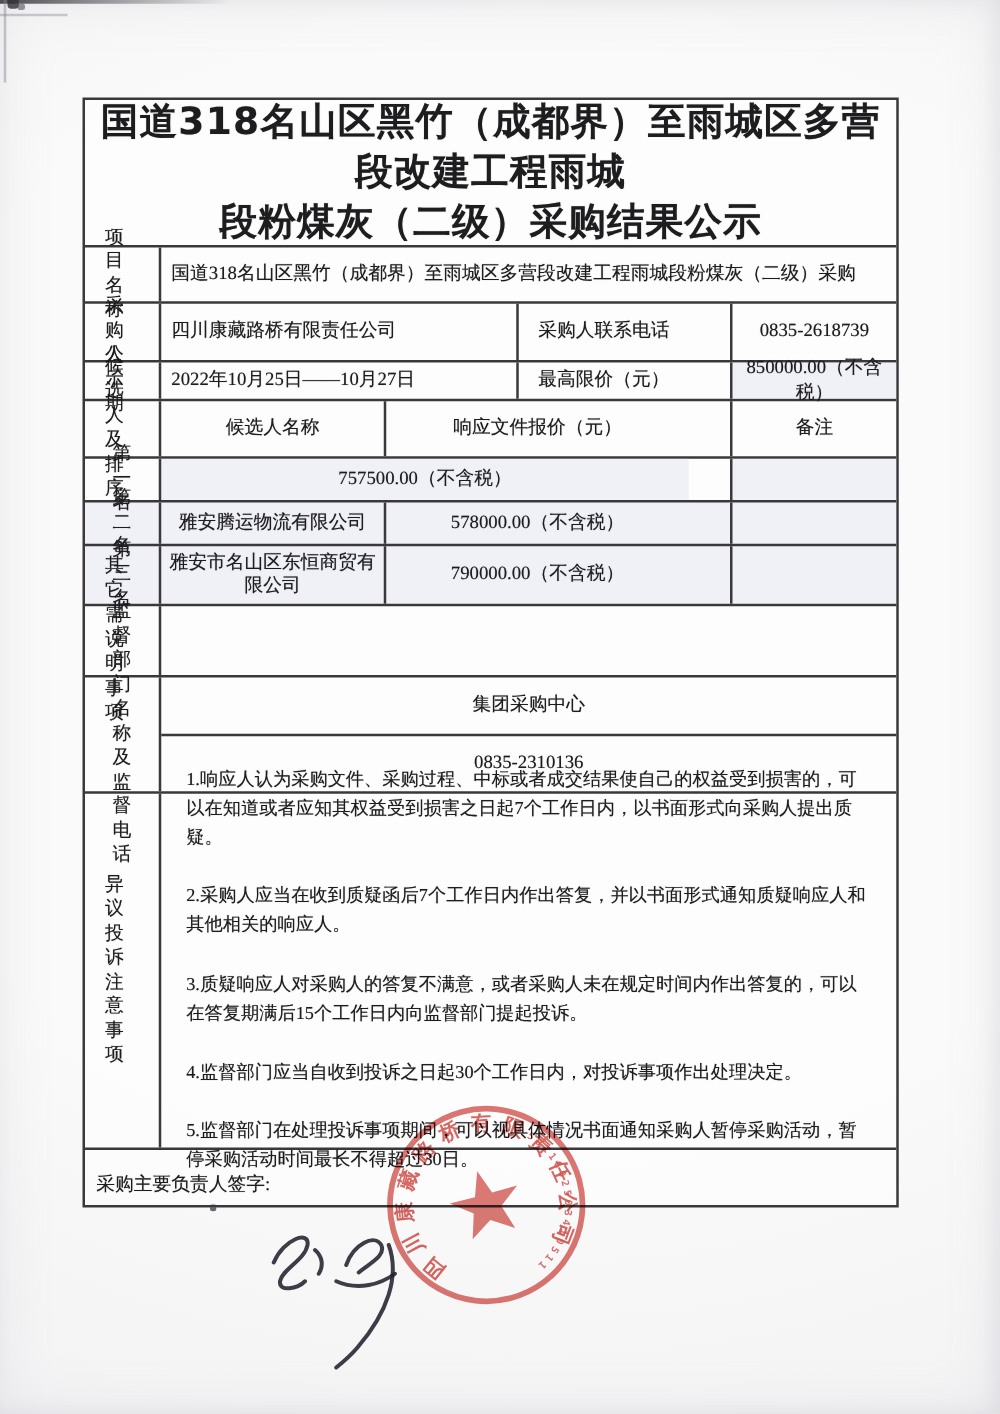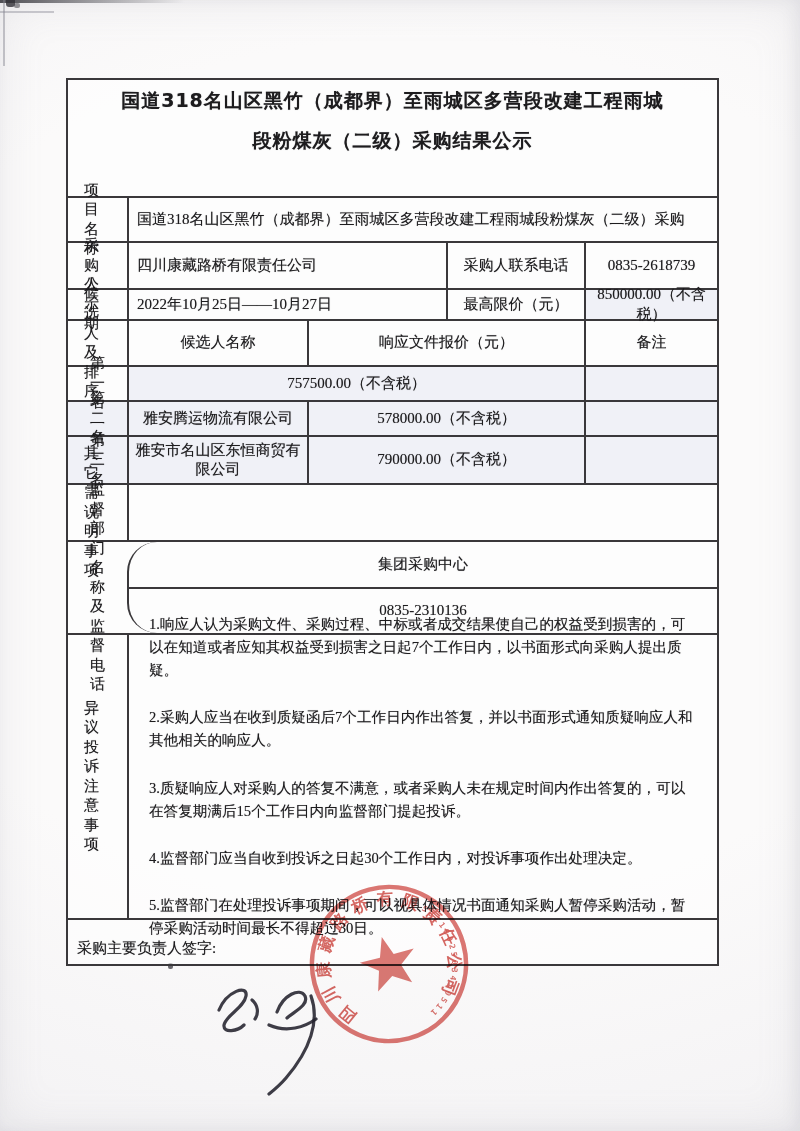--- a/index.html
+++ b/index.html
@@ -39,37 +39,37 @@
     font-size:15px;line-height:1.3;
   }
   .row{display:flex;border-top:2px solid var(--line);}
   .row:first-child{border-top:0;}
   .cell{border-left:2px solid var(--line);display:flex;align-items:center;min-width:0;}
   .cell:first-child{border-left:0;}
   .lab{width:59px;padding:2px 16px;line-height:1.3;}
   .grow{flex:1;}
   .val{padding:3px 8px;}
   .w138{width:138px;justify-content:center;text-align:center;padding:2px 4px;}
-  .w133{width:133px;justify-content:center;text-align:center;padding:2px 3px;}
+  .w133{width:133px;justify-content:center;text-align:center;padding:2px 3px;margin-left:33px;}
   .w180{width:180px;justify-content:center;text-align:center;padding:2px 4px;}
   .ctr{justify-content:center;text-align:center;}
   .tint{background:rgba(222,224,238,.42);}
 
   .h116{height:116px}.h45{height:45px}.h47{height:47px}.h31{height:31px}
   .h46{height:46px}.h49{height:35px}.h48{height:48px}.h57{height:57px}
   .h93{height:93px}.h285{height:285px}
 
   .title-cell{
-    flex-direction:column;align-items:center;
+    flex-direction:column;justify-content:center;align-items:center;
     font-family:"DejaVu Sans","Liberation Sans",sans-serif;
-    font-weight:bold;font-size:19px;line-height:40px;letter-spacing:1px;
+    font-weight:bold;font-size:30px;line-height:40px;letter-spacing:1px;
     text-align:center;
   }
 
-  .sup-wrap{flex:1;display:flex;flex-direction:column;border-left:2px solid var(--line);min-width:0;border-radius:30px;}
+  .sup-wrap{flex:1;display:flex;flex-direction:column;border-left:2px solid var(--line);min-width:0;}
   .sup-half{flex:1;display:flex;align-items:center;justify-content:center;text-align:center;}
   .sup-half + .sup-half{border-top:2px solid var(--line);}
   .sup-lab{text-align:center;justify-content:center;}
 
   .obj{flex-direction:column;align-items:stretch;justify-content:center;
     padding:6px 12px 6px 8px;font-size:14.6px;line-height:1.58;}
   .obj p{margin:12px;}
 
   .sign-cell{padding-left:9px;margin-top:13px;}
 

